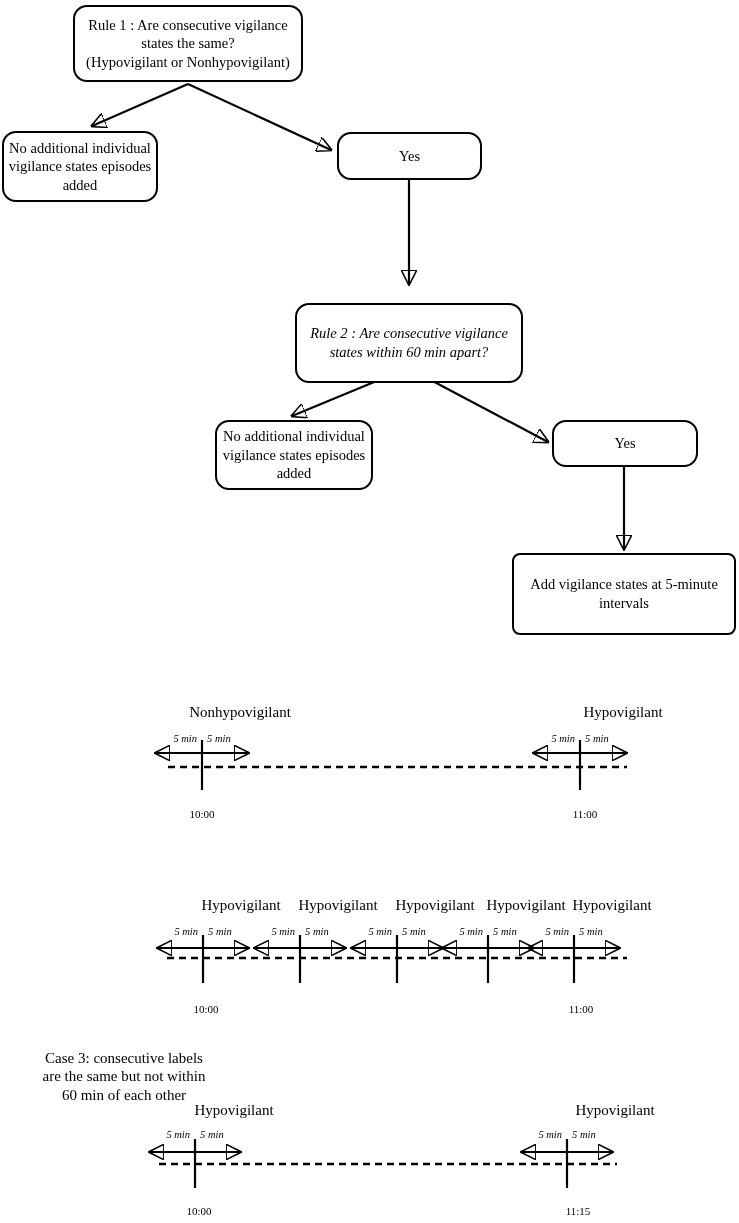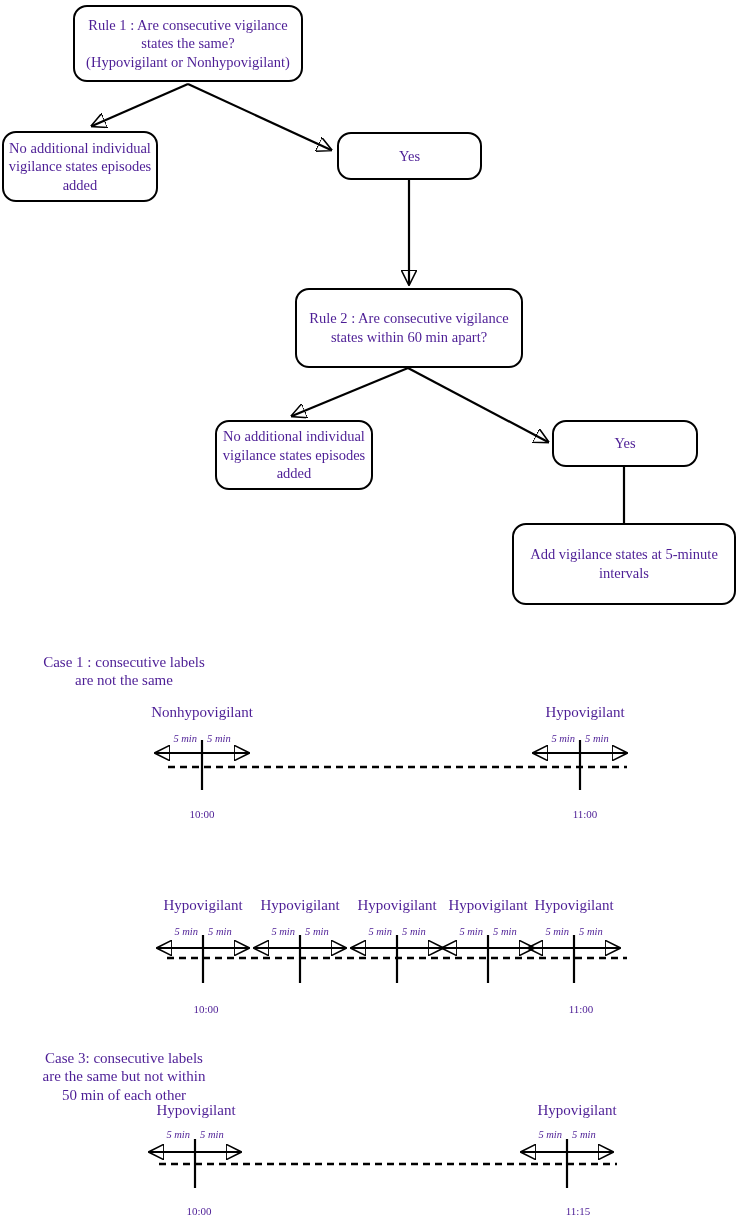--- a/index.html
+++ b/index.html
@@ -1,26 +1,26 @@
 <!DOCTYPE html>
 <html><head>
 <meta charset="utf-8">
 <style>
   html,body{margin:0;padding:0;background:#ffffff;}
   .canvas{
     position:relative;width:739px;height:1223px;background:#ffffff;
-    font-family:"Liberation Serif","DejaVu Serif",serif;color:#4c1d95;overflow:hidden;
+    font-family:"Liberation Serif","DejaVu Serif",serif;color:#000000;overflow:hidden;
   }
   .fc-box{
     position:absolute;box-sizing:border-box;border:2px solid #000;border-radius:14px;
     background:#fff;display:flex;align-items:center;justify-content:center;
     text-align:center;white-space:pre-line;font-size:14.5px;line-height:1.28;padding:2px 4px;
   }
   .case-title{position:absolute;text-align:center;white-space:pre-line;font-size:15px;line-height:1.22;}
-  .tl-label{position:absolute;transform:translateX(-50%);white-space:nowrap;font-size:15px;}
+  .tl-label{position:absolute;transform:translateX(-50%);white-space:nowrap;font-size:15px;margin-left:38px;}
   .five{position:absolute;font-size:10.5px;width:50px;white-space:nowrap;font-style:italic;}
   .five.l{text-align:right;}
   .five.r{text-align:left;}
   .time{position:absolute;transform:translateX(-50%);font-size:11px;white-space:nowrap;}
   svg.overlay{position:absolute;left:0;top:0;pointer-events:none;}
   svg.overlay line, svg.overlay path{stroke:#000;fill:none;}
 </style>
 </head>
 <body>
 
@@ -76,34 +76,32 @@
   <div class="fc-box" style="left:73px;top:5px;width:230px;height:77px;">Rule 1 : Are consecutive vigilance
 states the same?
 (Hypovigilant or Nonhypovigilant)</div>
 
   <div class="fc-box" style="left:2px;top:131px;width:156px;height:71px;">No additional individual
 vigilance states episodes
 added</div>
 
   <div class="fc-box" style="left:337px;top:132px;width:145px;height:48px;">Yes</div>
 
-  <div class="fc-box" style="left:295px;top:288px;width:228px;height:80px;">Rule 2 : Are consecutive vigilance
+  <div class="fc-box" style="left:295px;top:303px;width:228px;height:80px;font-style:italic;">Rule 2 : Are consecutive vigilance
 states within 60 min apart?</div>
 
   <div class="fc-box" style="left:215px;top:420px;width:158px;height:70px;">No additional individual
 vigilance states episodes
 added</div>
 
   <div class="fc-box" style="left:552px;top:420px;width:146px;height:47px;">Yes</div>
 
-  <div class="fc-box" style="left:512px;top:523px;width:224px;height:82px;">Add vigilance states at 5-minute
+  <div class="fc-box" style="left:512px;top:553px;width:224px;height:82px;border-radius:8px;">Add vigilance states at 5-minute
 intervals</div>
 
-  <div class="case-title" style="left:43px;top:653px;width:162px;">Case 1 : consecutive labels
-are not the same</div>
 
   <div class="tl-label" style="left:202px;top:704px;">Nonhypovigilant</div>
   <div class="tl-label" style="left:585px;top:704px;">Hypovigilant</div>
 
   <span class="five l" style="left:147px;top:733px;">5 min</span>
   <span class="five r" style="left:207px;top:733px;">5 min</span>
   <span class="five l" style="left:525px;top:733px;">5 min</span>
   <span class="five r" style="left:585px;top:733px;">5 min</span>
 
   <div class="time" style="left:202px;top:808px;">10:00</div>
@@ -125,21 +123,21 @@
   <span class="five l" style="left:433px;top:926px;">5 min</span>
   <span class="five r" style="left:493px;top:926px;">5 min</span>
   <span class="five l" style="left:519px;top:926px;">5 min</span>
   <span class="five r" style="left:579px;top:926px;">5 min</span>
 
   <div class="time" style="left:206px;top:1003px;">10:00</div>
   <div class="time" style="left:581px;top:1003px;">11:00</div>
 
   <div class="case-title" style="left:42px;top:1049px;width:164px;">Case 3: consecutive labels
 are the same but not within
-50 min of each other</div>
+60 min of each other</div>
 
   <div class="tl-label" style="left:196px;top:1102px;">Hypovigilant</div>
   <div class="tl-label" style="left:577px;top:1102px;">Hypovigilant</div>
 
   <span class="five l" style="left:140px;top:1129px;">5 min</span>
   <span class="five r" style="left:200px;top:1129px;">5 min</span>
   <span class="five l" style="left:512px;top:1129px;">5 min</span>
   <span class="five r" style="left:572px;top:1129px;">5 min</span>
 
   <div class="time" style="left:199px;top:1205px;">10:00</div>

